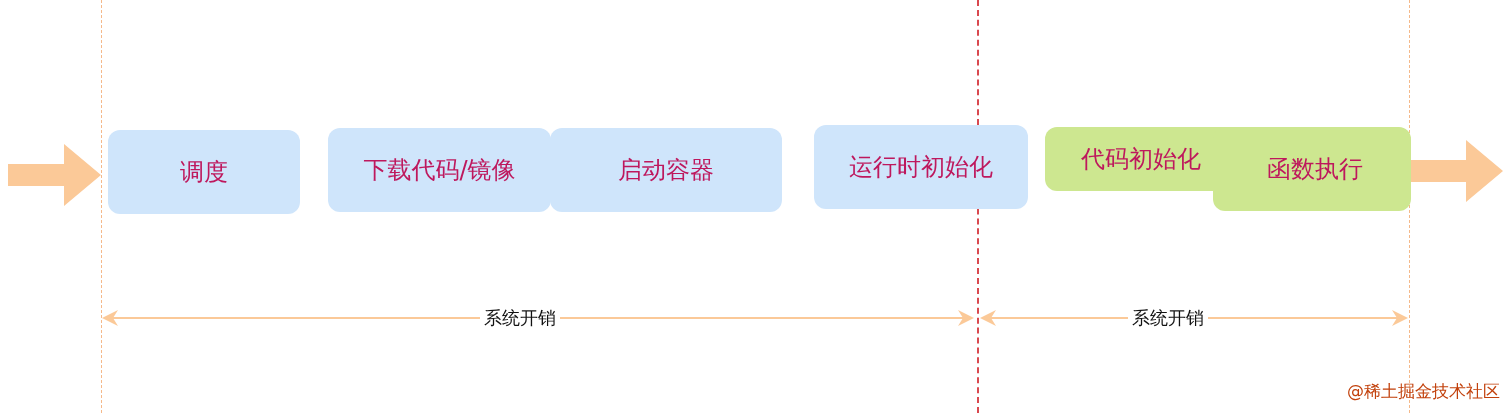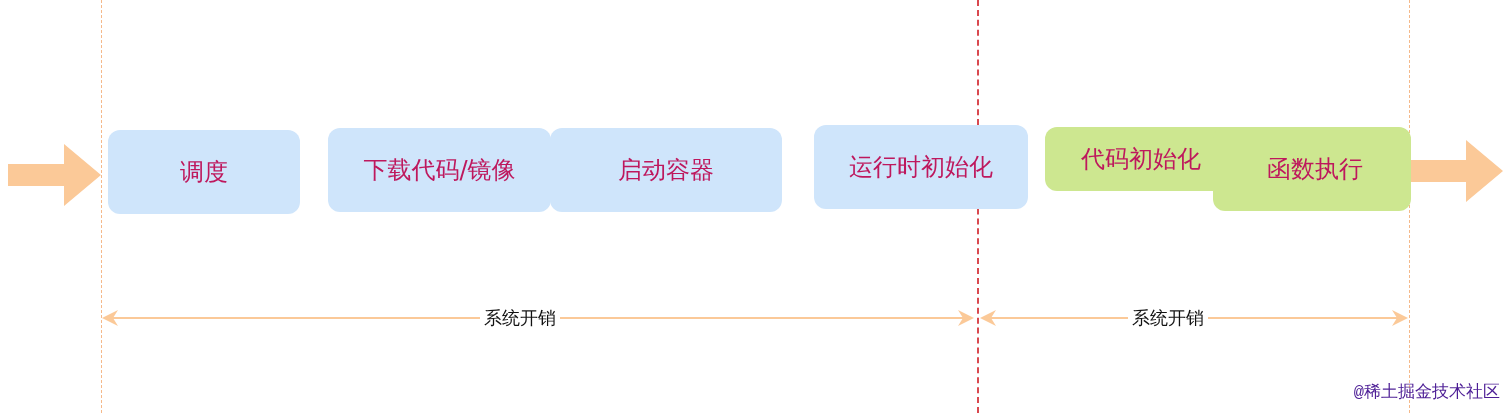--- a/index.html
+++ b/index.html
@@ -8,21 +8,21 @@
   .vline { position: absolute; top: 0; height: 413px; width: 0; }
   .vline.orange { border-left: 1.5px dashed #f5b98a; }
   .vline.red { border-left: 2px dashed #d9484f; }
   .box { position: absolute; border-radius: 12px; display: flex; align-items: center;
          justify-content: center; font-size: 24px; color: #be185d; }
   .box.blue { background: #cfe5fb; }
   .box.green { background: #cde790; }
   .arrow-svg { position: absolute; }
   .span-label { position: absolute; font-size: 18px; color: #111; background: #fff;
                 padding: 0 4px; line-height: 30px; }
-  .watermark { position: absolute; right: 12px; bottom: 10px; font-size: 17px; color: #4c1d95; font-family: Liberation Mono, monospace; }
+  .watermark { position: absolute; right: 12px; bottom: 10px; font-size: 17px; color: #c2410c; }
 </style>
 </head>
 <body>
 
 <div class="vline orange" style="left:101px;"></div>
 <div class="vline red" style="left:977px;"></div>
 <div class="vline orange" style="left:1409px;"></div>
 
 <svg class="arrow-svg" style="left:8px;top:144px;" width="94" height="62">
   <polygon points="0,20 56,20 56,0 93,31 56,62 56,42 0,42" fill="#fbc998"></polygon>

